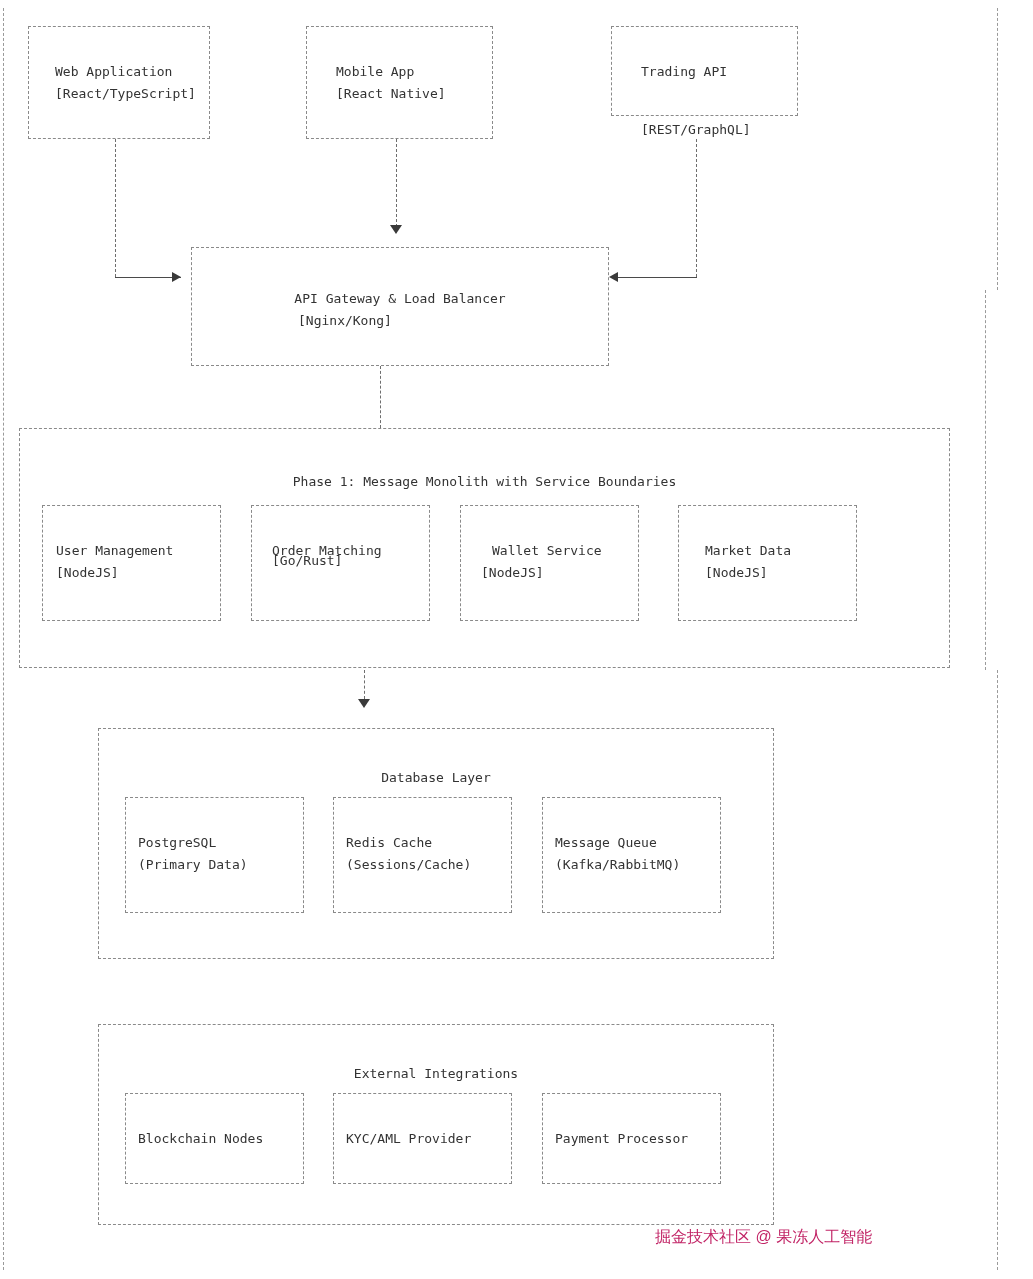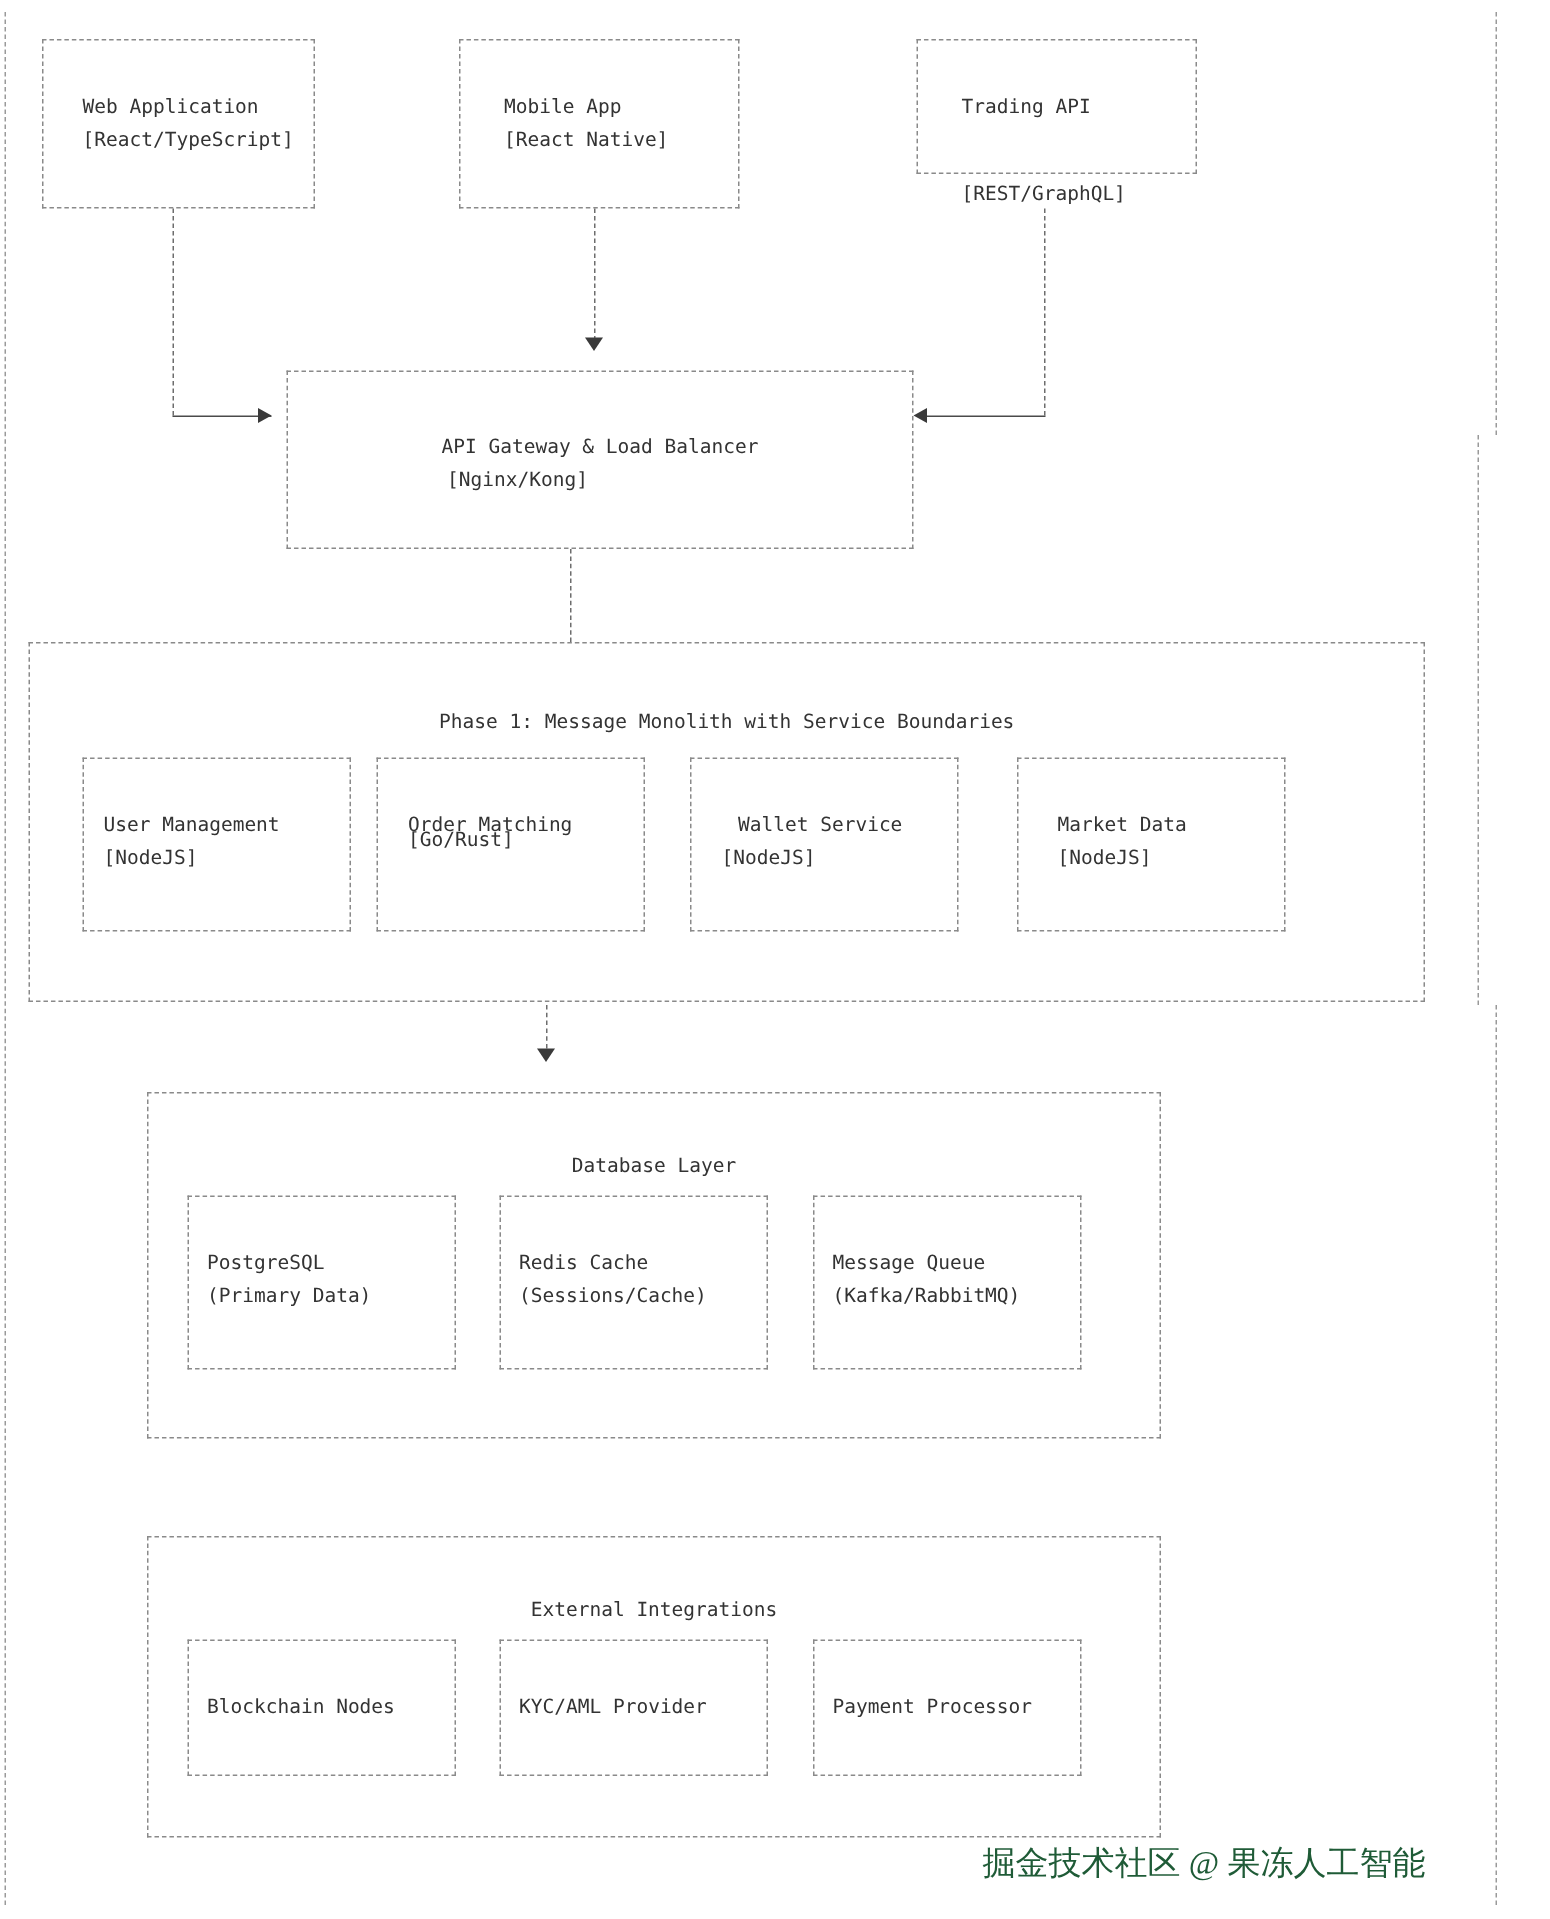--- a/index.html
+++ b/index.html
@@ -95,23 +95,23 @@
   
   .rail {
     position: absolute;
     width: 0;
     border-left: 1px dashed #9a9a9a;
   }
 
   
   .watermark {
     position: absolute;
-    font-family: Liberation Serif, serif;
-    font-size: 22px;
-    color: #14532d;
+    font-family: Liberation Sans, sans-serif;
+    font-size: 16px;
+    color: #be185d;
     white-space: pre;
     opacity: 0.95;
   }
 </style>
 </head>
 <body>
 
 <div id="canvas">
 
   <div class="rail" style="left:3px; top:8px; height:1262px;"></div>
@@ -148,21 +148,21 @@
   <div class="node" style="left:191px; top:247px; width:418px; height:119px;">
     <div class="node-text centered" style="top:40px;">API Gateway &amp; Load Balancer</div>
     <div class="node-text" style="left:106px; top:62px;">[Nginx/Kong]</div>
   </div>
 
   <div class="vline" style="left:380px; top:366px; height:62px;"></div>
 
   <div class="node container" style="left:19px; top:428px; width:931px; height:240px;">
     <div class="group-title" style="top:44px;">Phase 1: Message Monolith with Service Boundaries</div>
 
-    <div class="node" style="left:35px; top:76px; width:179px; height:116px;">
+    <div class="node" style="left:22px; top:76px; width:179px; height:116px;">
       <div class="node-text" style="left:13px; top:34px;">User Management</div>
       <div class="node-text" style="left:13px; top:56px;">[NodeJS]</div>
     </div>
 
     <div class="node" style="left:231px; top:76px; width:179px; height:116px;">
       <div class="node-text" style="left:20px; top:34px;">Order Matching</div>
       <div class="node-text" style="left:20px; top:44px;text-align:center;">[Go/Rust]</div>
     </div>
 
     <div class="node" style="left:440px; top:76px; width:179px; height:116px;">

